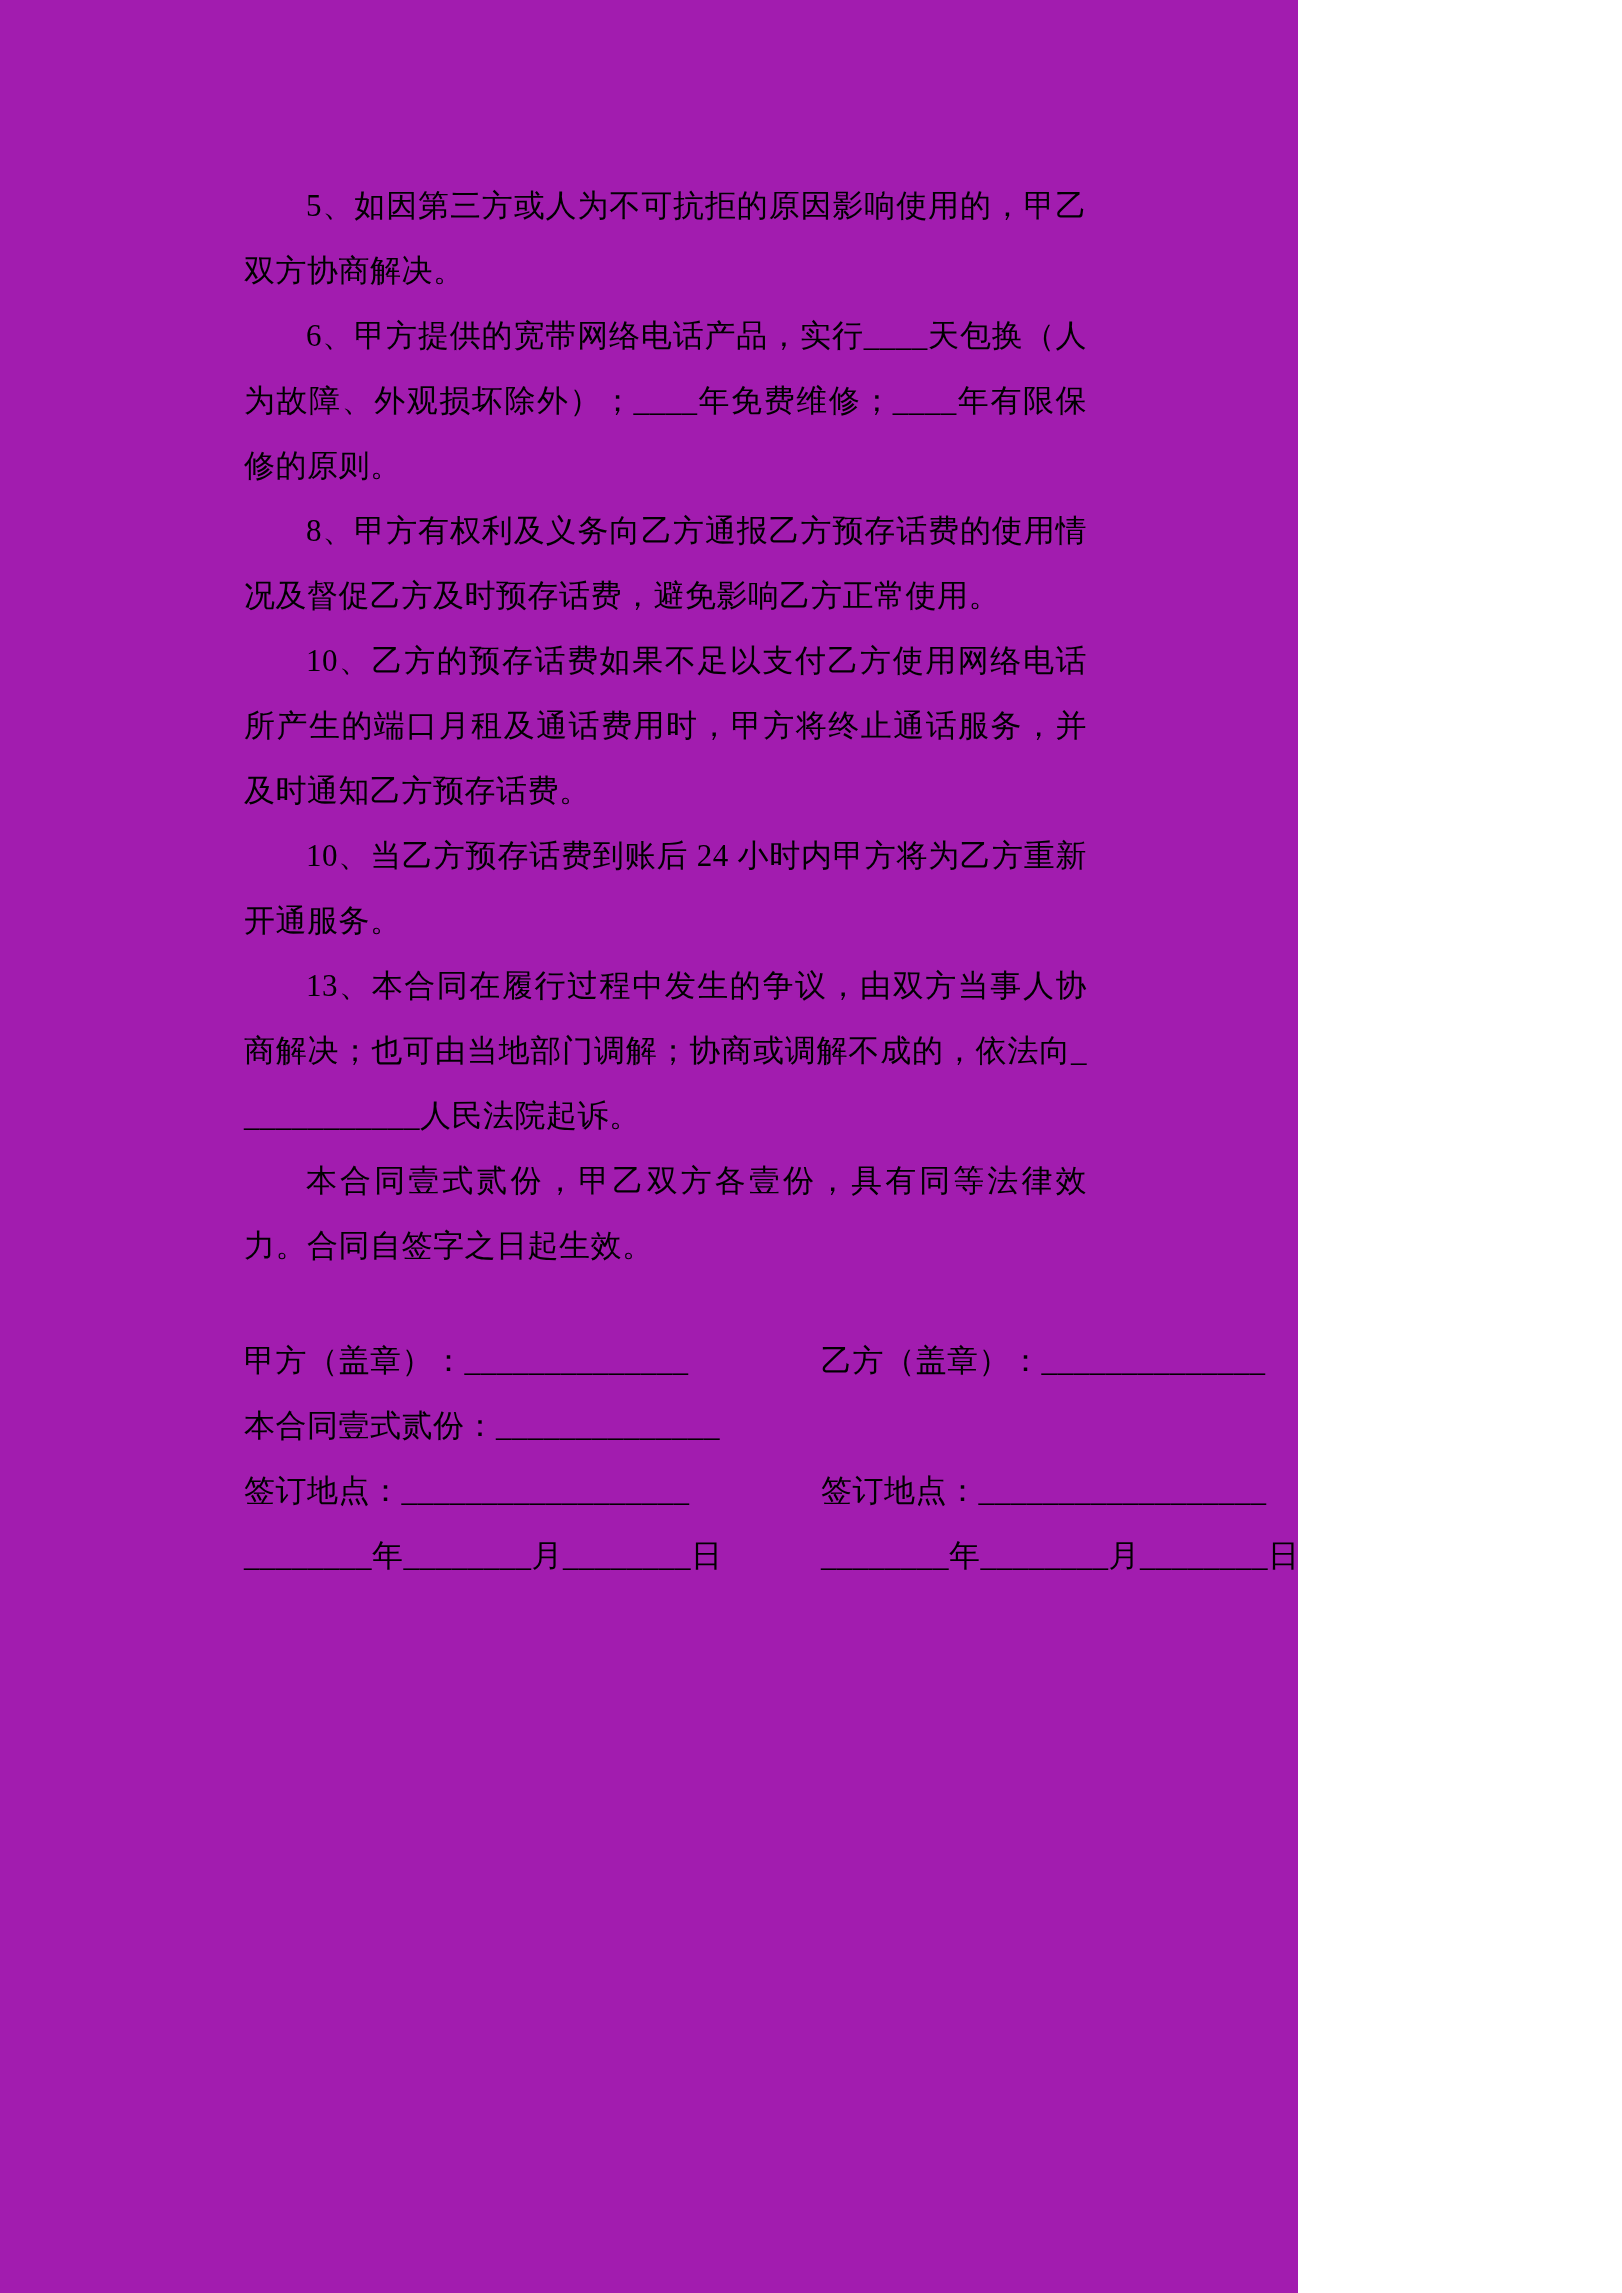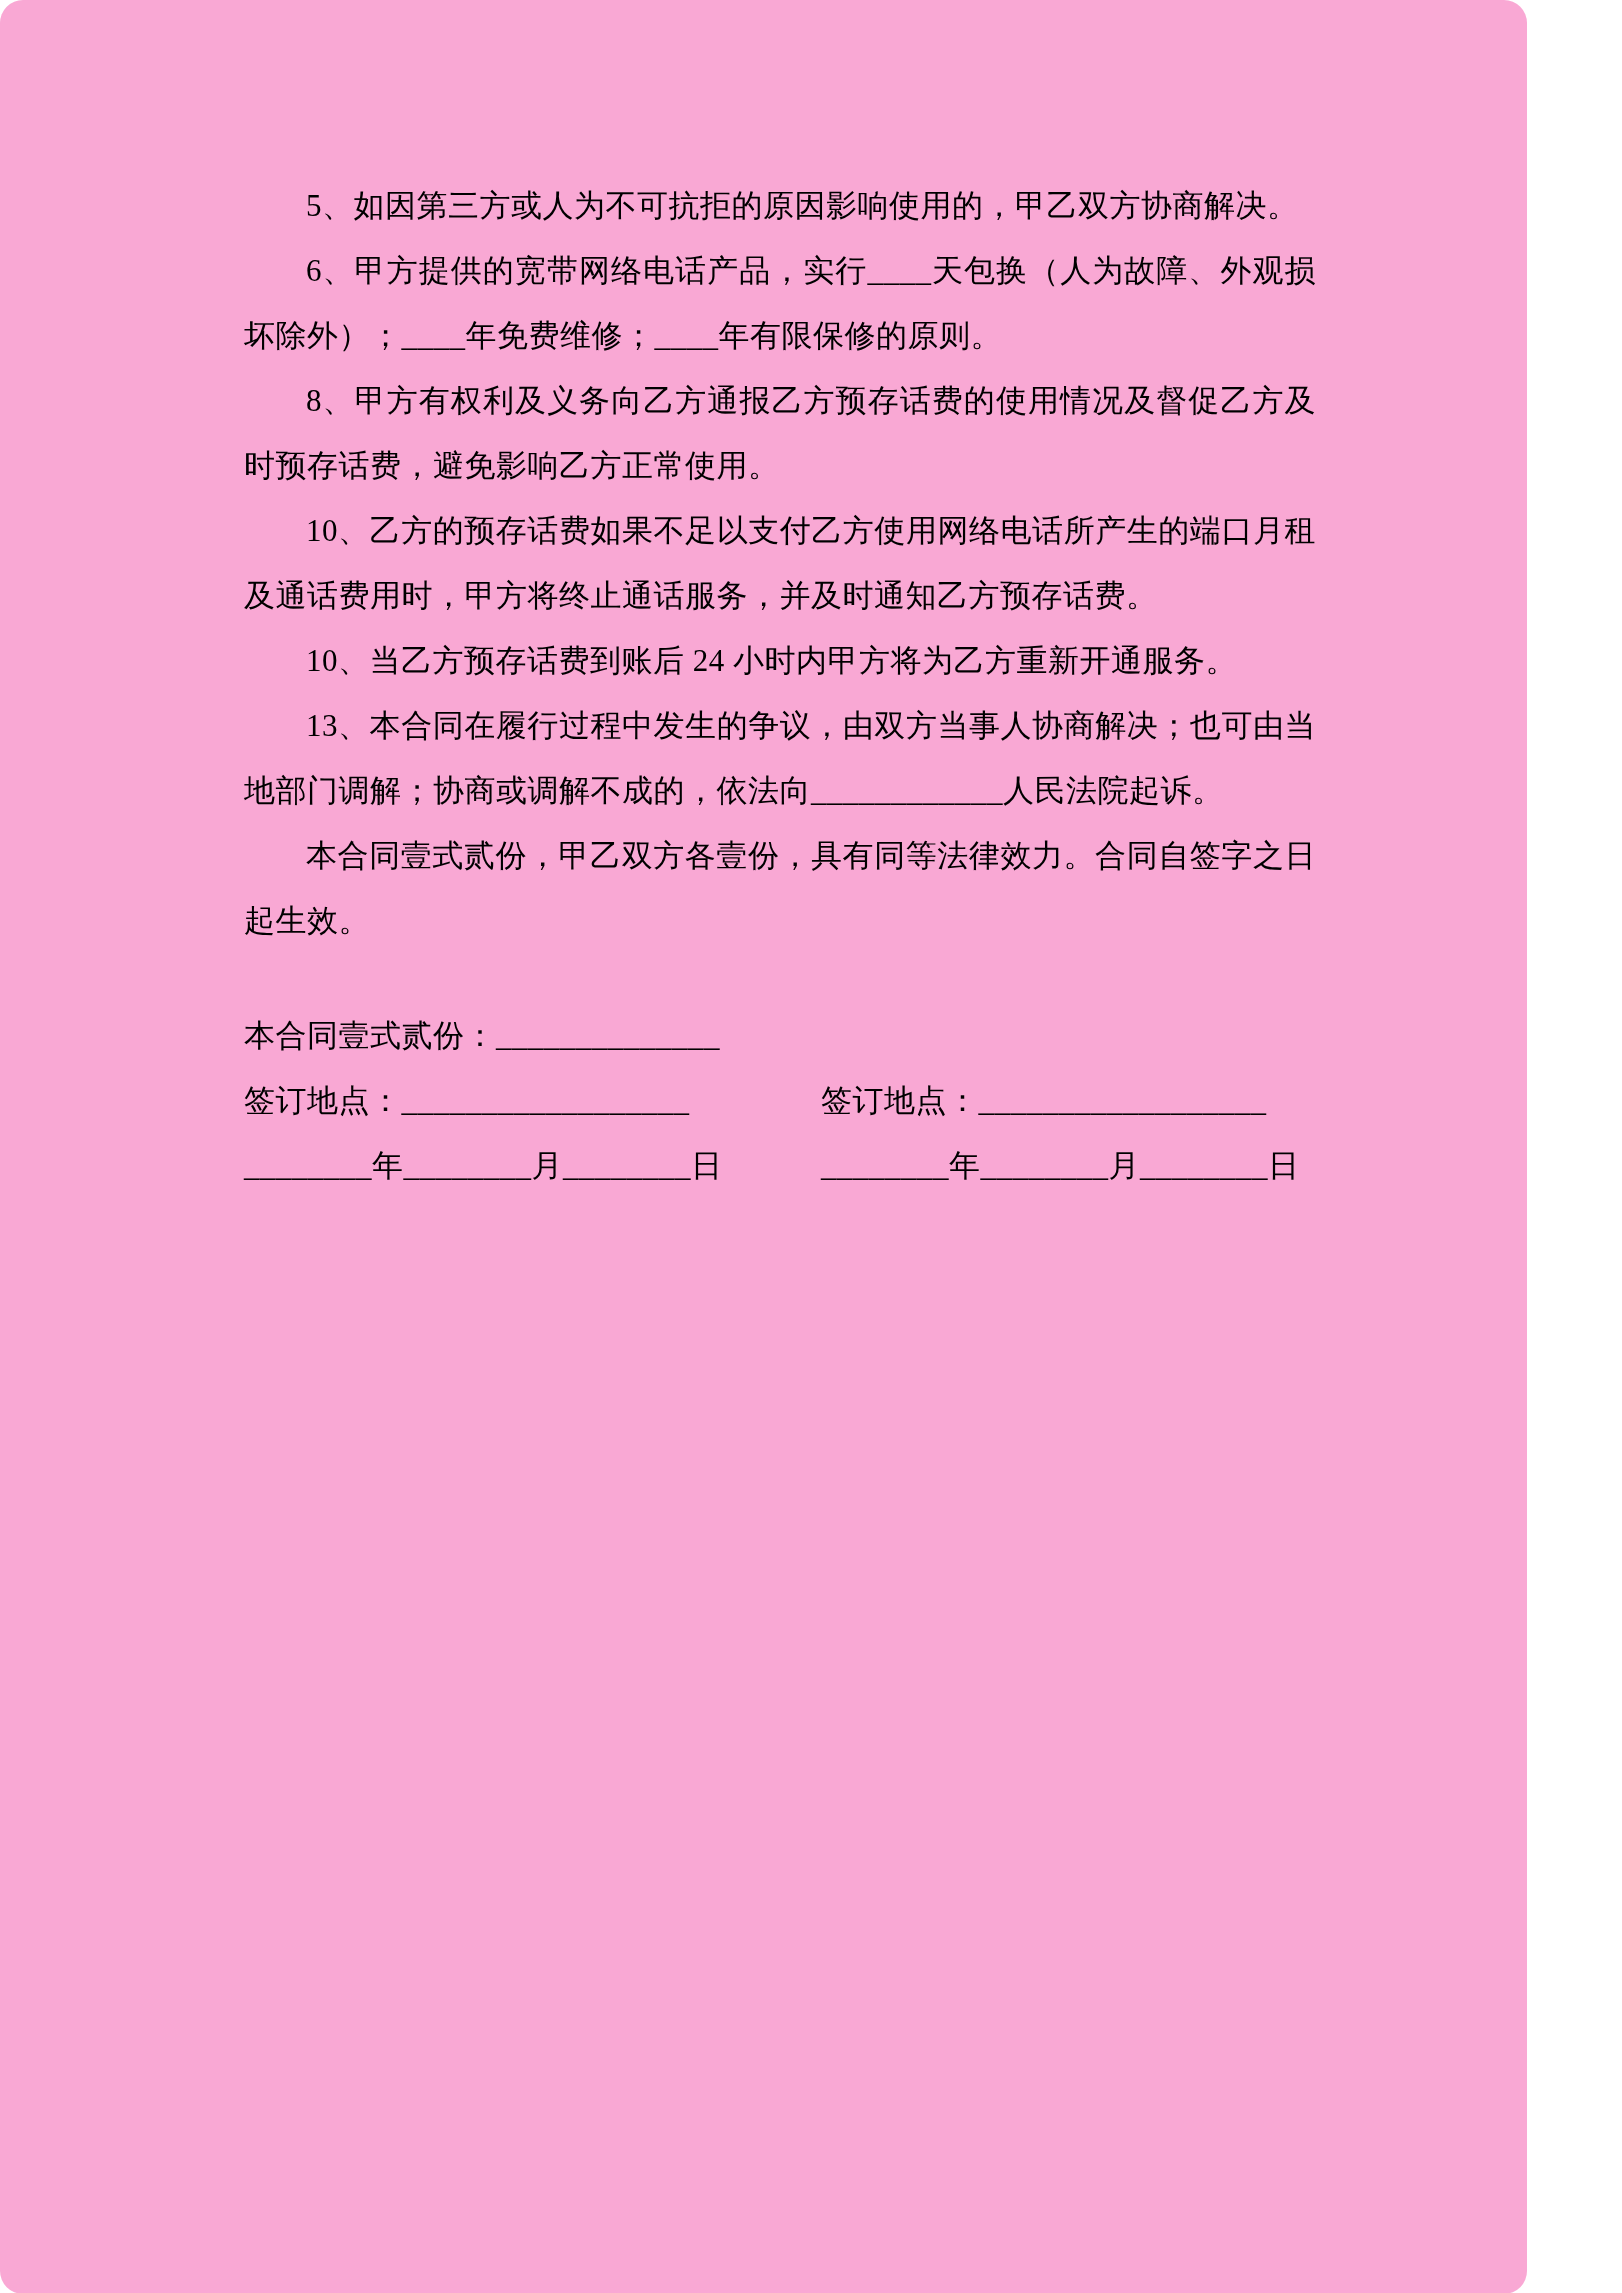--- a/index.html
+++ b/index.html
@@ -9,25 +9,24 @@
   }
   body {
     width: 1623px;
     height: 2294px;
     position: relative;
     font-family: "Liberation Serif", "DejaVu Serif", serif;
     color: #000000;
   }
   .page {
     box-sizing: border-box;
-    width: 1527px;
+    width: 1298px;
     height: 2294px;
     padding: 173px 211px 0 244px;
-    background: #f9a8d4;
-    border-radius: 23px;
+    background: #a21caf;
   }
   .clauses p {
     margin: 0;
     font-size: 31px;
     line-height: 65px;
     text-indent: 2em;
     text-align: justify;
     word-break: break-all;
     letter-spacing: 0.5px;
   }
@@ -60,20 +59,24 @@
     <p>6、甲方提供的宽带网络电话产品，实行____天包换（人为故障、外观损坏除外）；____年免费维修；____年有限保修的原则。</p>
     <p>8、甲方有权利及义务向乙方通报乙方预存话费的使用情况及督促乙方及时预存话费，避免影响乙方正常使用。</p>
     <p>10、乙方的预存话费如果不足以支付乙方使用网络电话所产生的端口月租及通话费用时，甲方将终止通话服务，并及时通知乙方预存话费。</p>
     <p>10、当乙方预存话费到账后 24 小时内甲方将为乙方重新开通服务。</p>
     <p>13、本合同在履行过程中发生的争议，由双方当事人协商解决；也可由当地部门调解；协商或调解不成的，依法向____________人民法院起诉。</p>
     <p>本合同壹式贰份，甲乙双方各壹份，具有同等法律效力。合同自签字之日起生效。</p>
   </div>
 
   <div class="signature-block">
 
+    <div class="sig-row">
+      <div class="sig-cell-left">甲方（盖章）：______________</div>
+      <div class="sig-cell-right">乙方（盖章）：______________</div>
+    </div>
 
     <div class="sig-row">
       <div class="sig-cell-right">本合同壹式贰份：______________</div>
     </div>
 
     <div class="sig-row">
       <div class="sig-cell-left">签订地点：__________________</div>
       <div class="sig-cell-right">签订地点：__________________</div>
     </div>
 

